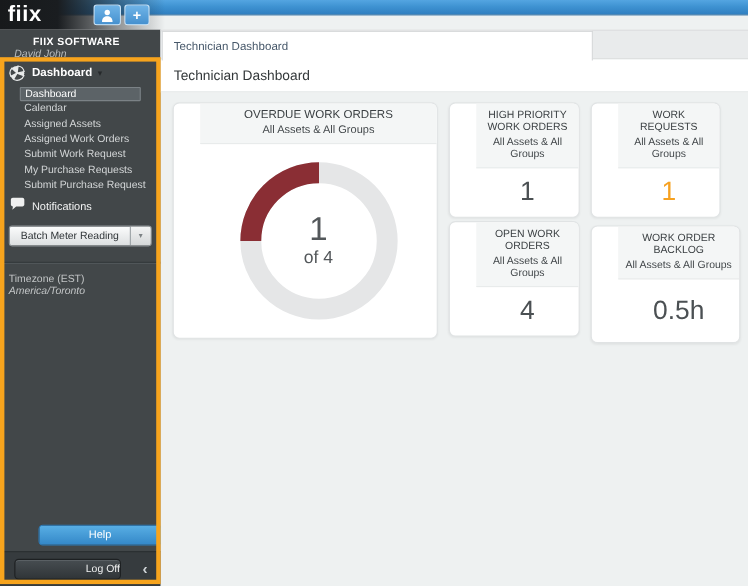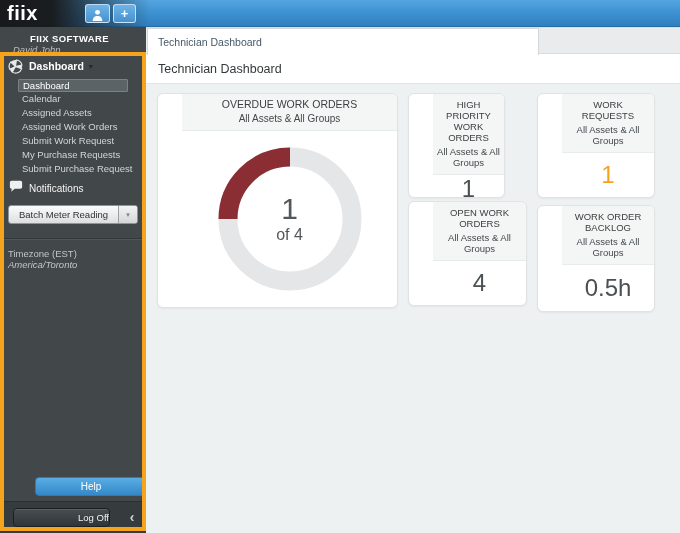--- a/index.html
+++ b/index.html
@@ -1,21 +1,21 @@
 <!DOCTYPE html>
 <html><head>
 <meta charset="utf-8">
 <style>
   * { margin:0; padding:0; box-sizing:border-box; }
   html,body { width:680px; height:533px; overflow:hidden;
     font-family:"Liberation Sans","DejaVu Sans",sans-serif; background:#eef1f1; }
   .app { position:relative; width:680px; height:533px; }
 
   
-  .topbar { position:absolute; left:0; top:0; width:680px; height:27px;
+  .topbar { position:absolute; left:0; top:0; width:680px; height:14px;
     background:linear-gradient(to bottom,#54a5e1 0%,#3f93d2 45%,#2f7fc0 100%);
     border-bottom:1px solid #266ba3; }
   .topbar-dark { position:absolute; left:0; top:0; width:150px; height:27px;
     background:linear-gradient(to right,#17191b 0%,#1a1d20 35%,rgba(26,29,32,0) 100%); }
   .logo { position:absolute; left:7px; top:1px; color:#ffffff; font-size:20px;
     font-weight:800; letter-spacing:0.5px; line-height:25px; }
   .tb-btn { position:absolute; top:4px; height:19px; border-radius:3px;
     background:linear-gradient(to bottom,#6fb4e7 0%,#4691cf 100%);
     border:1px solid rgba(255,255,255,0.65); color:#fff; text-align:center; cursor:pointer; }
   .tb-btn.user { left:85px; width:25px; }
@@ -85,24 +85,24 @@
     padding:5px 4px 6px 4px; }
   .card-title { font-size:9.5px; color:#3b4043; line-height:11px; }
   .card-sub { font-size:9.5px; color:#43484b; margin-top:3px; line-height:11px; }
   .card-body { flex:1; display:flex; flex-direction:column; align-items:center; justify-content:center; position:relative; }
   .card-value { font-size:24px; color:#4b5053; }
   .card-value.orange { color:#f6a120; }
 
   .card-overdue  { left:11px;  top:66px;  width:241px; height:215px; }
   .card-overdue .card-title { font-size:10.5px; }
   .card-overdue .card-sub   { font-size:10px; }
-  .card-high     { left:262px; top:66px;  width:97px; height:105px; }
+  .card-high     { left:262px; top:66px;  width:119px; height:105px; }
   .card-requests { left:391px; top:66px;  width:118px; height:105px; }
   .card-open     { left:262px; top:174px; width:119px; height:105px;align-items:center; }
-  .card-backlog  { left:391px; top:178px; width:118px; height:107px; }
+  .card-backlog  { left:391px; top:178px; width:136px; height:107px; }
 
   .donut-wrap { position:relative; width:158px; height:158px; }
   .donut-center { position:absolute; left:0; top:0; width:158px; height:158px;
     display:flex; flex-direction:column; align-items:center; justify-content:center; }
   .donut-value { font-size:30px; color:#53575a; line-height:30px; }
   .donut-sub { font-size:16px; color:#53575a; margin-top:2px; }
 </style>
 </head>
 <body>
 

